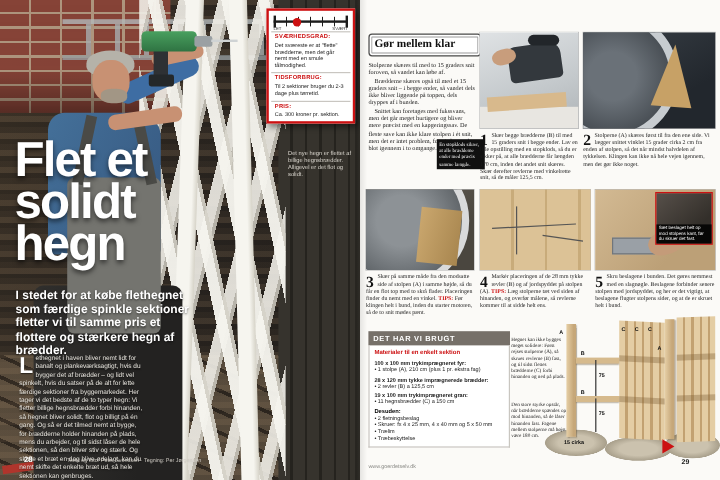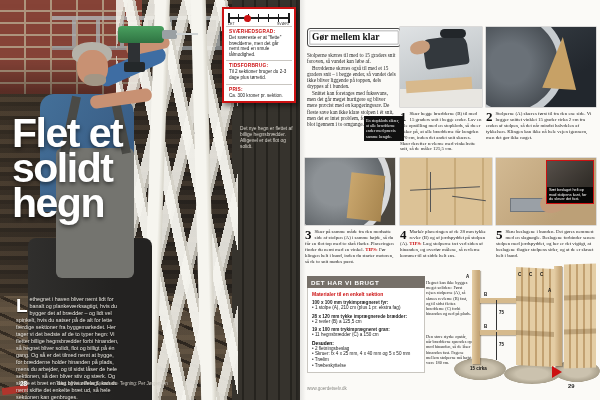--- a/index.html
+++ b/index.html
@@ -186,20 +186,21 @@
     <div class="abs drill-batt"></div>
     <div class="abs drill-body"></div>
     <div class="abs drill-chuck"></div>
     <div class="abs drill-bit"></div>
 
     <h1 class="abs headline" style="margin:0;">
       <div>Flet et</div>
       <div>solidt</div>
       <div>hegn</div>
     </h1>
+    <p class="abs standfirst" style="margin:0;">I stedet for at købe flethegnet som færdige spinkle sektioner fletter vi til samme pris et flottere og stærkere hegn af brædder.</p>
     <p class="abs bodytext" style="margin:0;">
       <span class="dropcap">L</span><span>ethegnet i haven bliver nemt lidt for banalt og plankeværksagtigt, hvis du bygger det af brædder – og lidt vel spinkelt, hvis du satser på de alt for lette færdige sektioner fra byggemarkedet. Her tager vi det bedste af de to typer hegn: Vi fletter billige hegnsbrædder forbi hinanden, så hegnet bliver solidt, flot og billigt på én gang. Og så er det tilmed nemt at bygge, for brædderne holder hinanden på plads, mens du arbejder, og til sidst låser de hele sektionen, så den bliver stiv og stærk. Og skulle et bræt en dag blive ødelagt, kan du nemt skifte det enkelte bræt ud, så hele sektionen kan genbruges.</span>
     </p>
     <p class="abs photo-cap" style="margin:0;">Det nye hegn er flettet af billige hegnsbrædder. Alligevel er det flot og solidt.</p>
     <div class="abs pl-num">28</div>
     <div class="abs pl-credits">Tekst og foto: Peter Svendsen · Tegning: Per Jørgensen</div>
 
     <aside class="abs infobox">
       <div class="scale">
         <div class="scale-ticks"></div>

